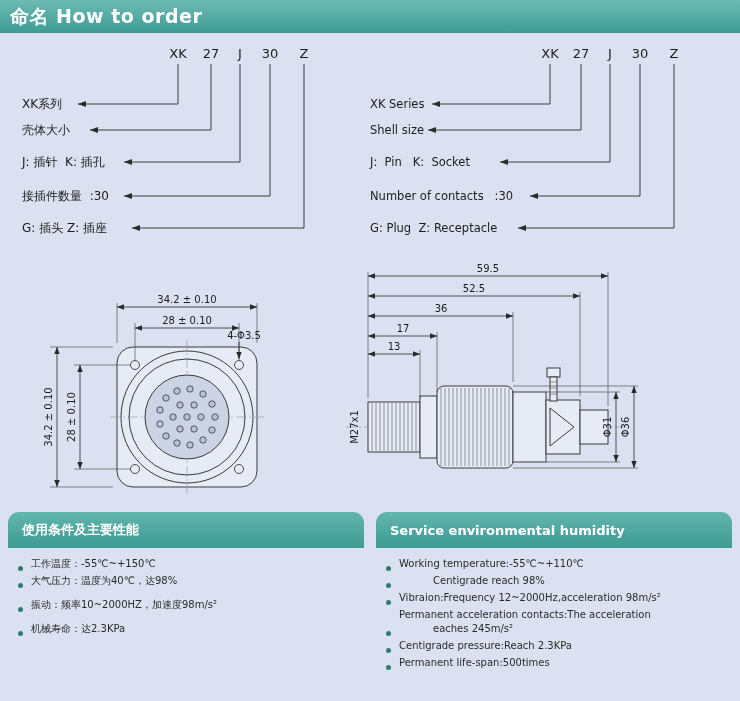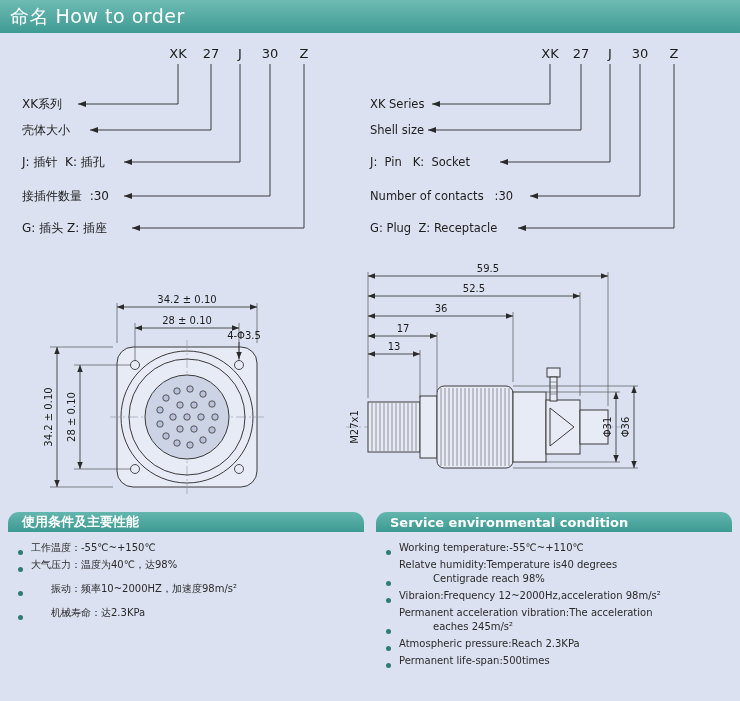--- a/index.html
+++ b/index.html
@@ -3,49 +3,49 @@
 <meta charset="utf-8">
 <style>
   * { margin:0; padding:0; box-sizing:border-box; }
   html,body { width:740px; height:701px; }
   body { background:#dbe1f0; font-family:"DejaVu Sans", sans-serif; color:#222; }
   .page { position:relative; width:740px; height:701px; overflow:hidden; background:#dbe1f0; }
 
   .topbar { position:absolute; left:0; top:0; width:740px; height:33px;
             background:linear-gradient(180deg,#6ebbb3,#3e9b94);
             display:flex; align-items:center; padding-left:10px; }
-  .topbar .title { color:#ffffff; font-size:19px; font-weight:normal; letter-spacing:.5px; }
+  .topbar .title { color:#ffffff; font-size:19px; font-weight:bold; letter-spacing:.5px; }
 
   .abs { position:absolute; }
 
   svg text { fill:#1c1c1c; }
   svg .code { font-size:13px; }
   svg .lbl  { font-size:12px; }
   svg .lble { font-size:11.5px; }
   svg .dimt { font-size:10px; }
   .dl   { fill:none; stroke:#2a2a2a; stroke-width:0.9; }
   .dim  { fill:none; stroke:#2a2a2a; stroke-width:0.8; }
   .ext  { fill:none; stroke:#4a4a4a; stroke-width:0.65; }
   .part { fill:#e7ebf6; stroke:#3a3a3a; stroke-width:1; }
   .ring { fill:none; stroke:#3a3a3a; stroke-width:1; }
   .face { fill:#ccd3e5; stroke:#3a3a3a; stroke-width:1; }
   .pin  { fill:#b9c1d8; stroke:#3a3a3a; stroke-width:0.8; }
   .hole { fill:#e7ebf6; stroke:#3a3a3a; stroke-width:0.9; }
   .hatch{ fill:none; stroke:#4a4a4a; stroke-width:0.55; }
   .cl   { fill:none; stroke:#8a93a8; stroke-width:0.6; stroke-dasharray:10 3 2 3; }
 
   .panel { position:absolute; top:512px; }
-  .panel-header { height:20px; border-radius:11px 11px 0 0;
+  .panel-header { height:36px; border-radius:11px 11px 0 0;
                   background:linear-gradient(180deg,#63b6ae,#3d9a92);
                   color:#fff; font-size:13px; font-weight:bold;
                   display:flex; align-items:center; padding-left:14px; }
   .cond-list { list-style:none; padding:9px 0 0 6px; }
   .cond-item { display:flex; align-items:flex-end; margin-bottom:3px;
                font-size:10px; color:#2a2a2a; line-height:14px; }
-  .cond-item.gap { margin-top:10px;gap:20px; }
+  .cond-item.gap { margin-top:10px; }
   .dot { flex:0 0 auto; width:5px; height:5px; border-radius:50%;
          background:#2d7c73; margin:4px 8px 0 4px; }
   .cond-text { flex:1; }
   .line2 { padding-left:34px; }
   .line2:empty { display:none; }
 </style>
 </head>
 <body>
 
 <div class="page">
@@ -249,55 +249,54 @@
       </li>
       <li class="cond-item gap">
         <span class="dot"></span>
         <span class="cond-text">机械寿命：达2.3KPa</span>
       </li>
     </ul>
   </section>
 
   <section class="panel" style="left:376px;width:356px">
     <div class="panel-header">
-      <span>Service environmental condition</span>
+      <span>Service environmental humidity</span>
     </div>
     <ul class="cond-list">
       <li class="cond-item">
         <span class="dot"></span>
         <div class="cond-text">
           <div>Working temperature:-55℃~+110℃</div>
 
         </div>
       </li>
       <li class="cond-item">
         <span class="dot"></span>
         <div class="cond-text">
-          <div>Relatve humidity:Temperature is40 degrees</div>
           <div class="line2">Centigrade reach 98%</div>
         </div>
       </li>
       <li class="cond-item">
         <span class="dot"></span>
         <div class="cond-text">
           <div>Vibraion:Frequency 12~2000Hz,acceleration 98m/s²</div>
 
         </div>
       </li>
       <li class="cond-item">
         <span class="dot"></span>
         <div class="cond-text">
-          <div>Permanent acceleration vibration:The acceleration</div>
+          <div>Permanent acceleration contacts:The acceleration</div>
           <div class="line2">eaches 245m/s²</div>
         </div>
       </li>
       <li class="cond-item">
         <span class="dot"></span>
         <div class="cond-text">
-          <div>Atmospheric pressure:Reach 2.3KPa</div>
+          <div>Centigrade pressure:Reach 2.3KPa</div>
 
         </div>
       </li>
       <li class="cond-item">
         <span class="dot"></span>
         <div class="cond-text">
           <div>Permanent life-span:500times</div>
 
         </div>
       </li>

